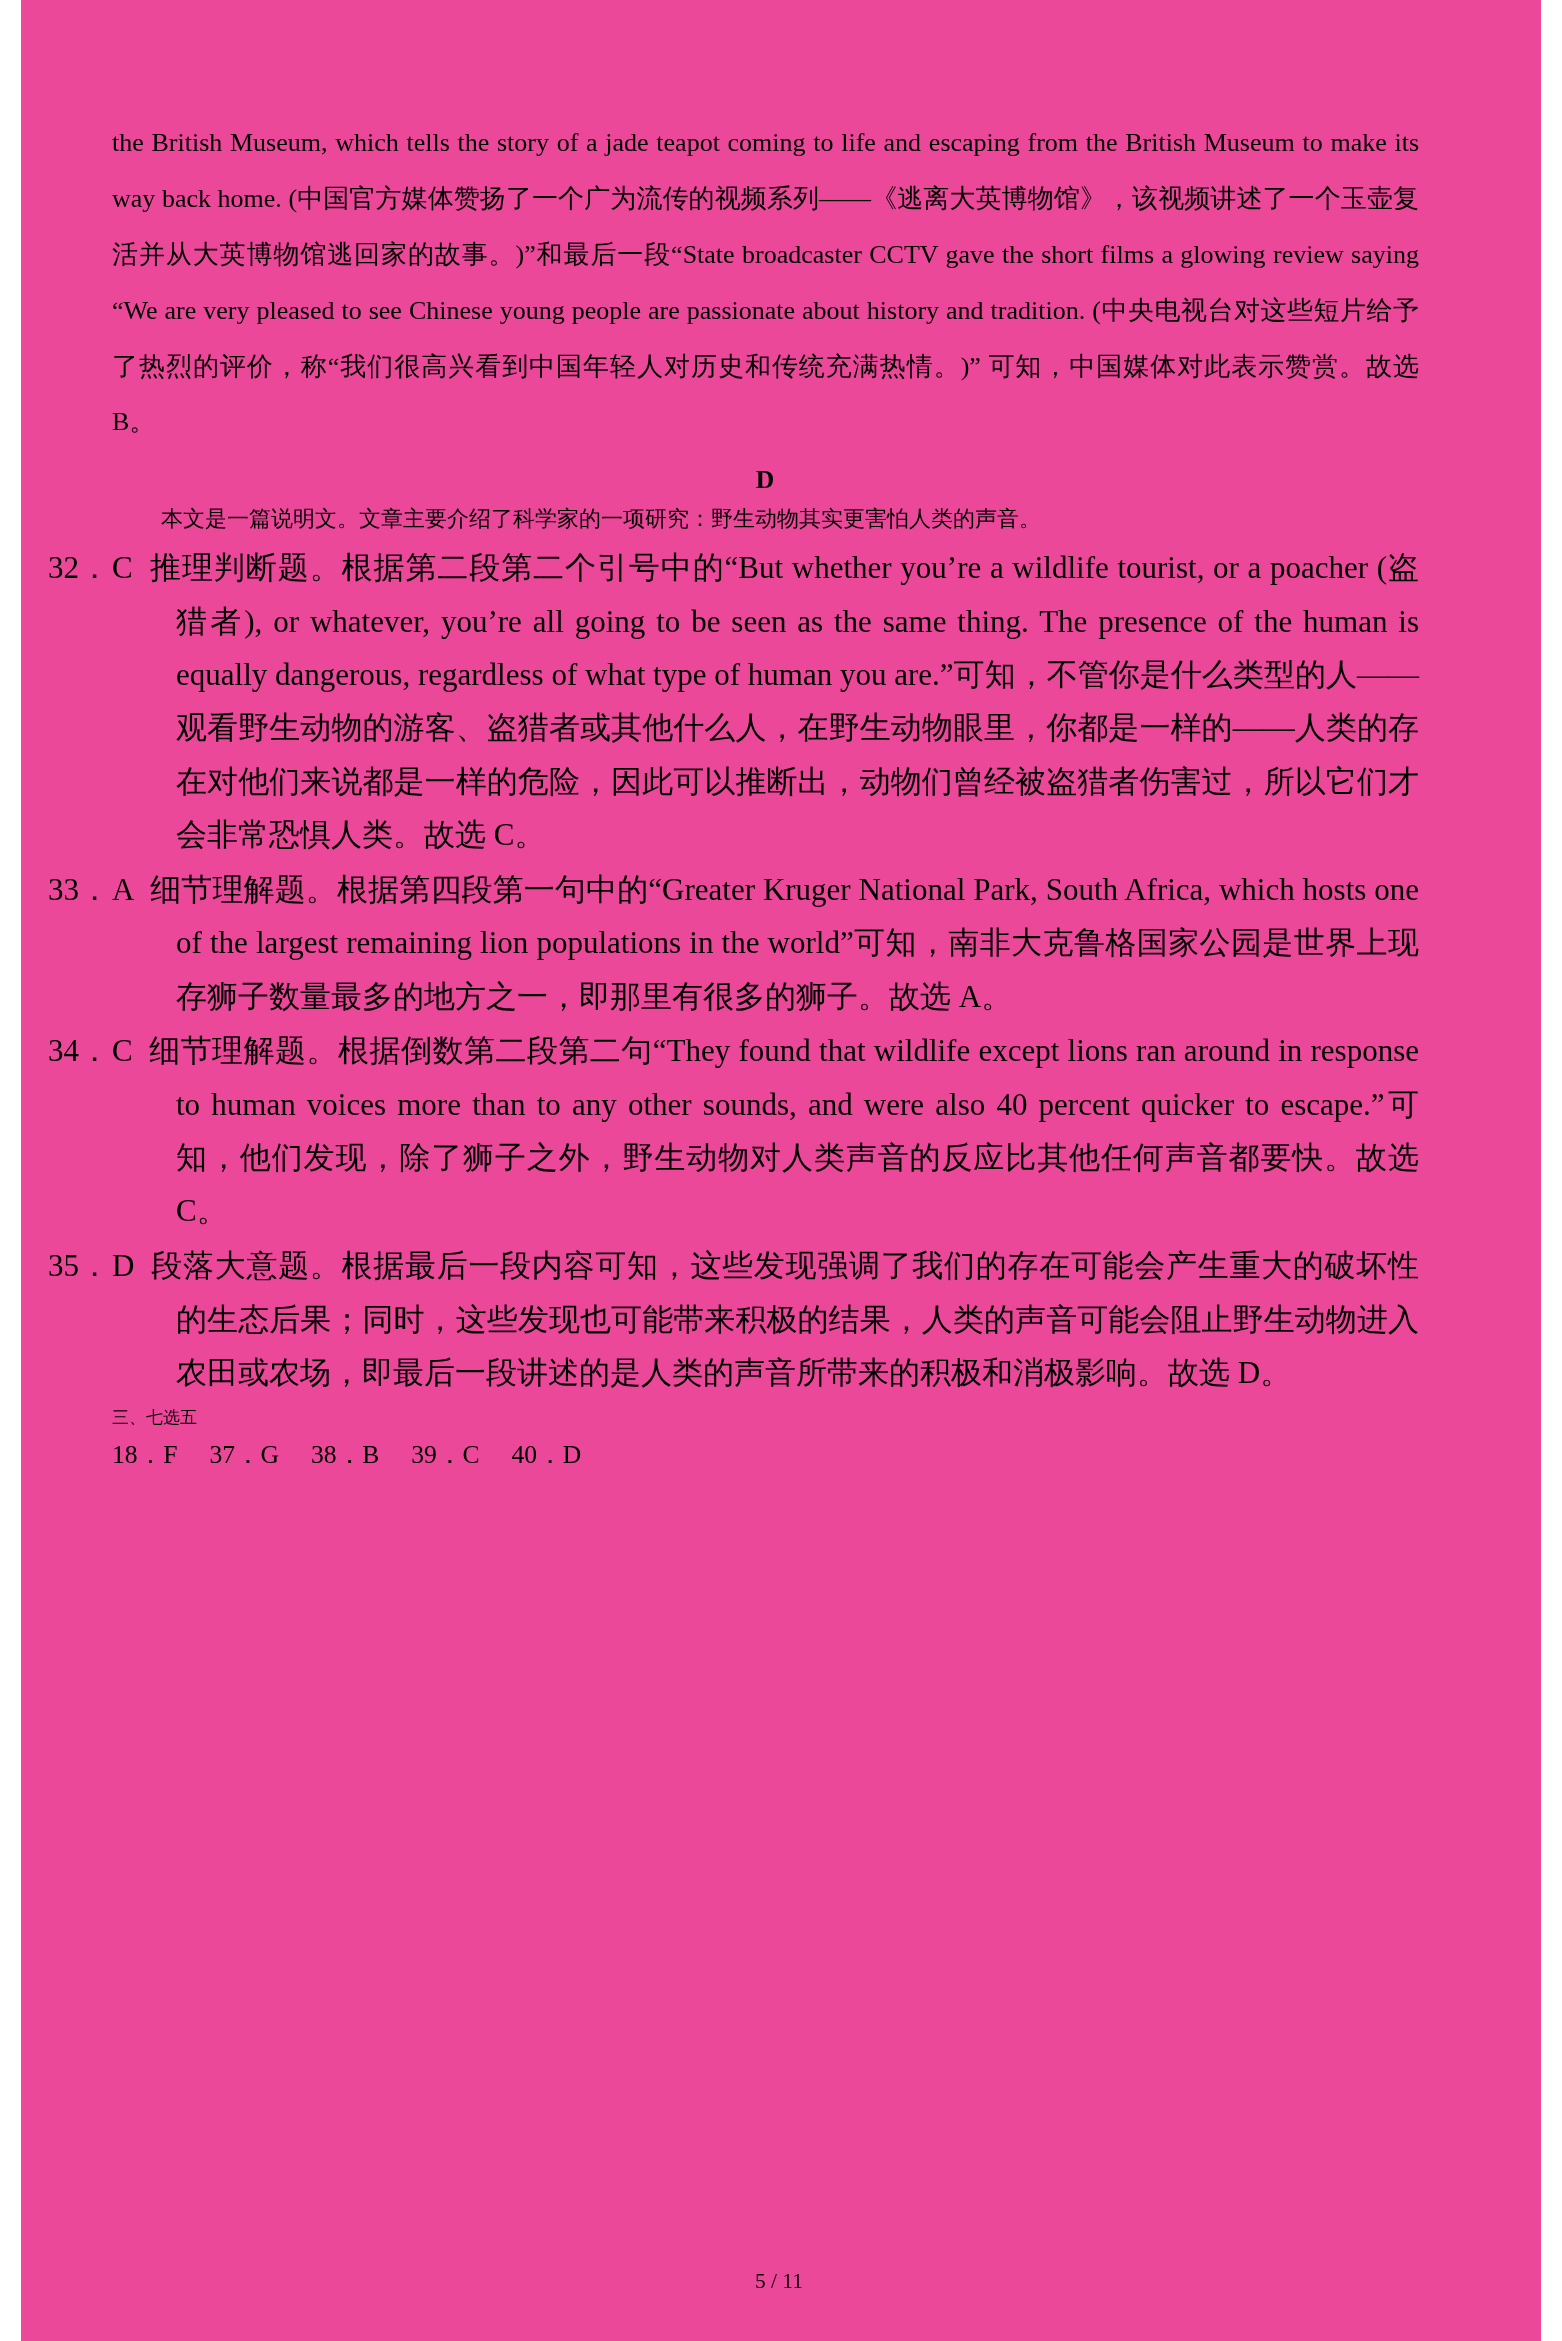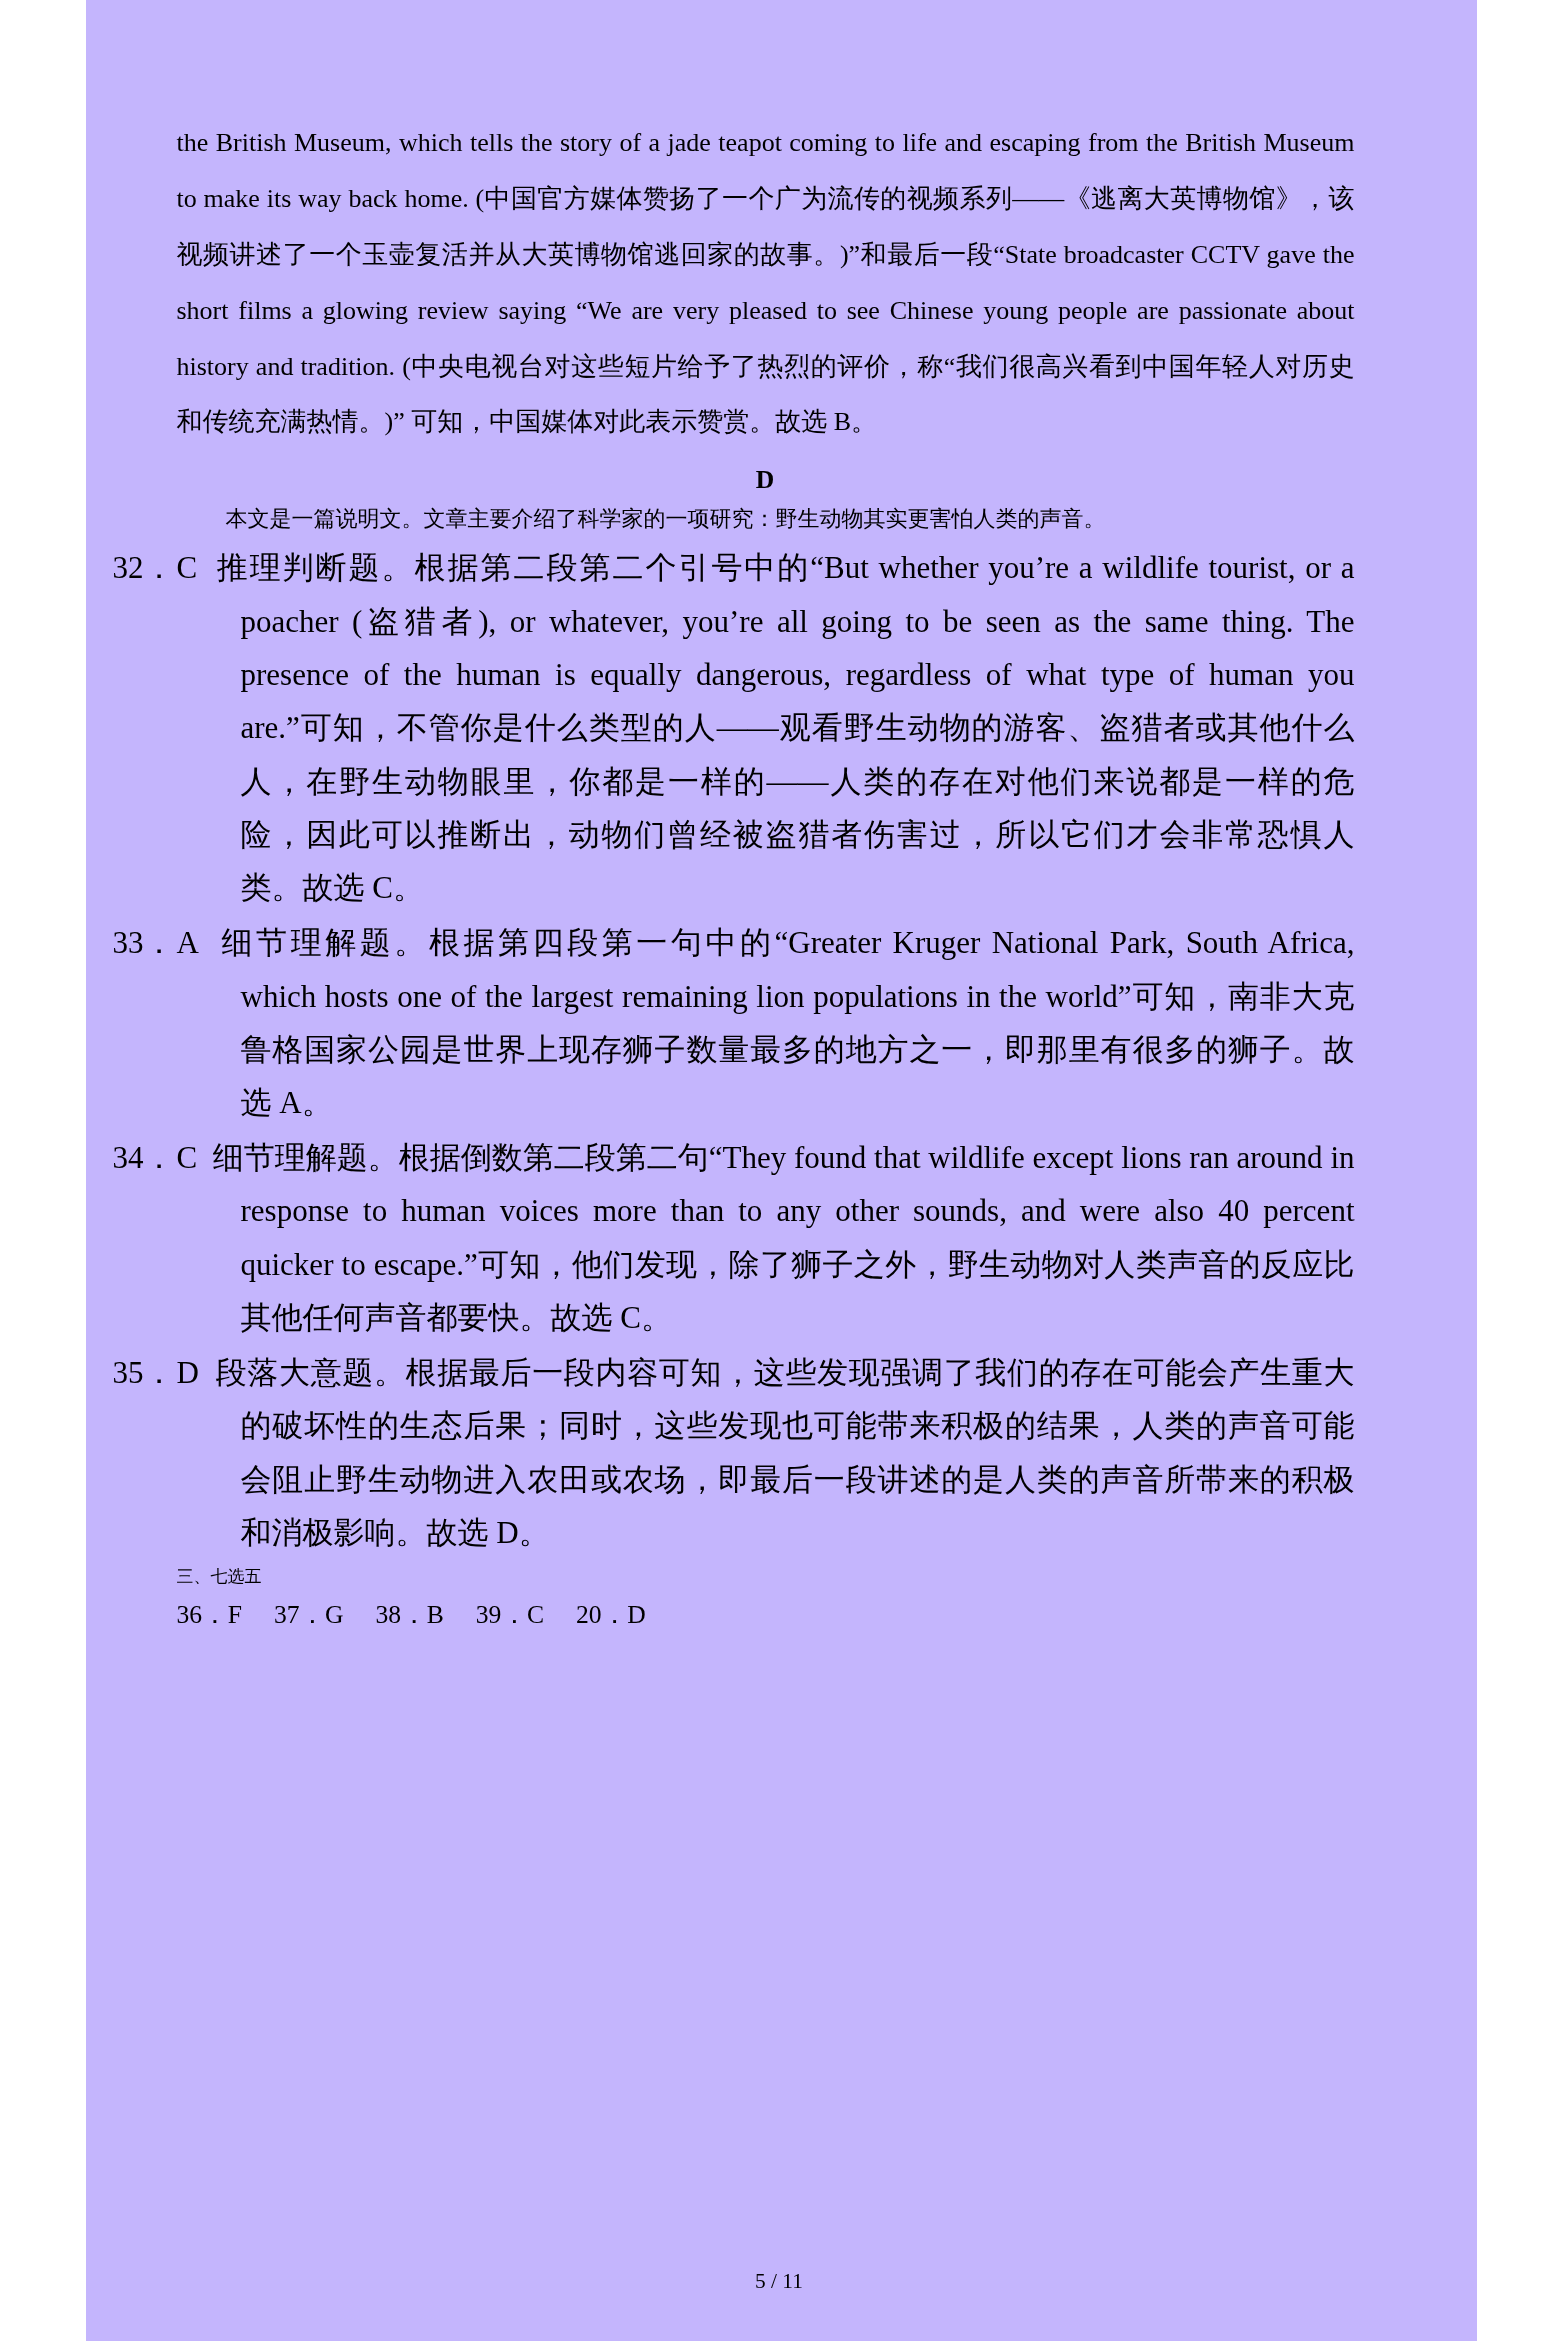--- a/index.html
+++ b/index.html
@@ -5,24 +5,24 @@
   html, body {
     margin: 0;
     padding: 0;
     background: #ffffff;
   }
   body {
     font-family: "Liberation Serif", "DejaVu Serif", serif;
     color: #000000;
   }
   .page {
-    width: 1391px;
+    width: 1520px;
     min-height: 2342px;
     margin: 0 auto;
-    background: #c4b5fd;
+    background: #ec4899;
     position: relative;
     box-sizing: border-box;
     padding: 115px 122px 74px 91px;
   }
   .para {
     font-size: 25.6px;
     line-height: 1.92;
     text-align: justify;
     text-justify: inter-ideograph;
     margin: 0 0 1.6px 0;
@@ -111,18 +111,18 @@
       <span class="num">34．</span><span>C</span>&nbsp;&nbsp;<span>细节理解题。根据倒数第二段第二句“They found that wildlife except lions ran around in response to human voices more than to any other sounds, and were also 40 percent quicker to escape.”可知，他们发现，除了狮子之外，野生动物对人类声音的反应比其他任何声音都要快。故选 C。</span>
     </p>
 
     <p class="item">
       <span class="num">35．</span><span>D</span>&nbsp;&nbsp;<span>段落大意题。根据最后一段内容可知，这些发现强调了我们的存在可能会产生重大的破坏性的生态后果；同时，这些发现也可能带来积极的结果，人类的声音可能会阻止野生动物进入农田或农场，即最后一段讲述的是人类的声音所带来的积极和消极影响。故选 D。</span>
     </p>
   </div>
 
   <div>
     <p class="section-head">三、七选五</p>
-    <p class="answers">36．F     37．G     38．B     39．C     20．D</p>
+    <p class="answers">18．F     37．G     38．B     39．C     40．D</p>
   </div>
 
   <div class="footer">5 / 11</div>
 </div>
 
 
 </body></html>

